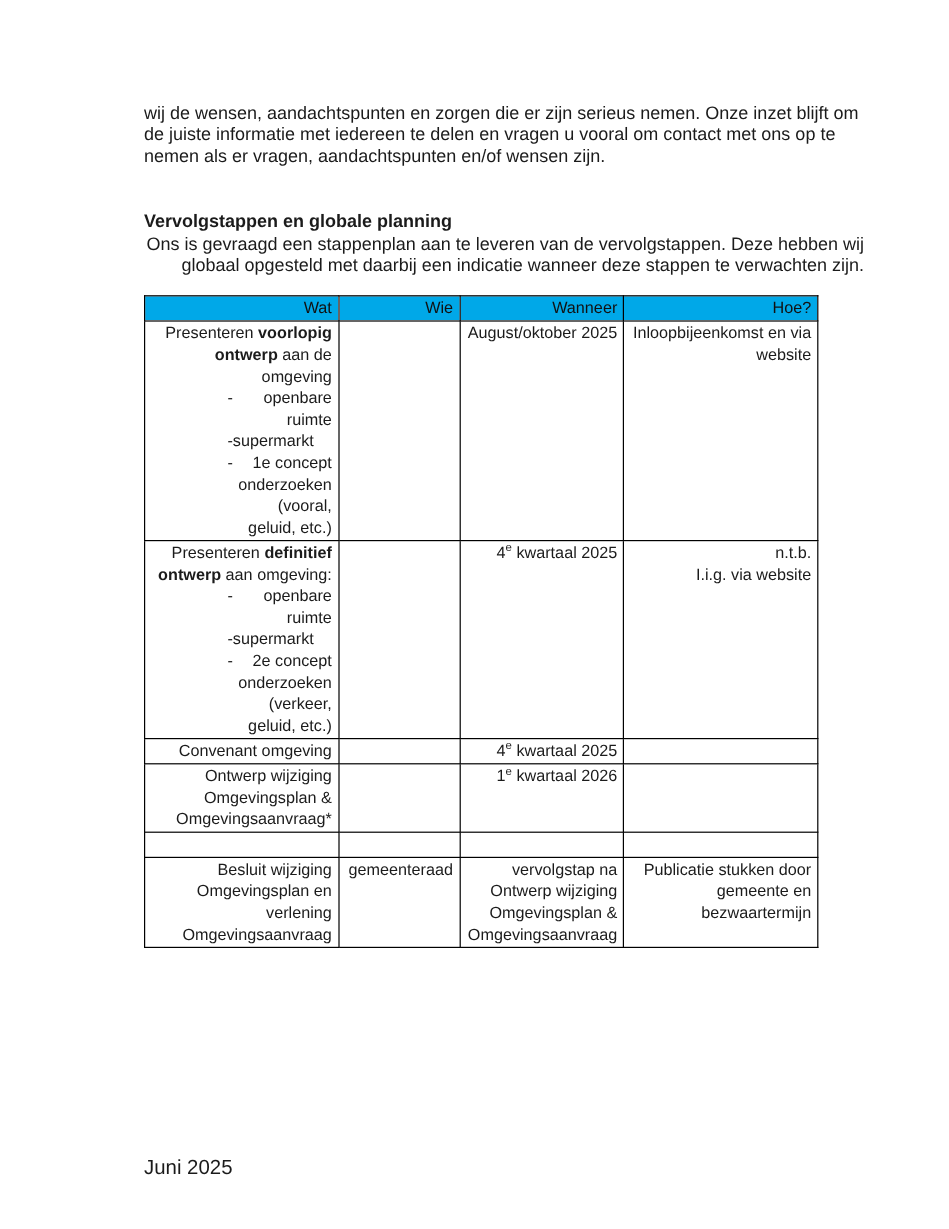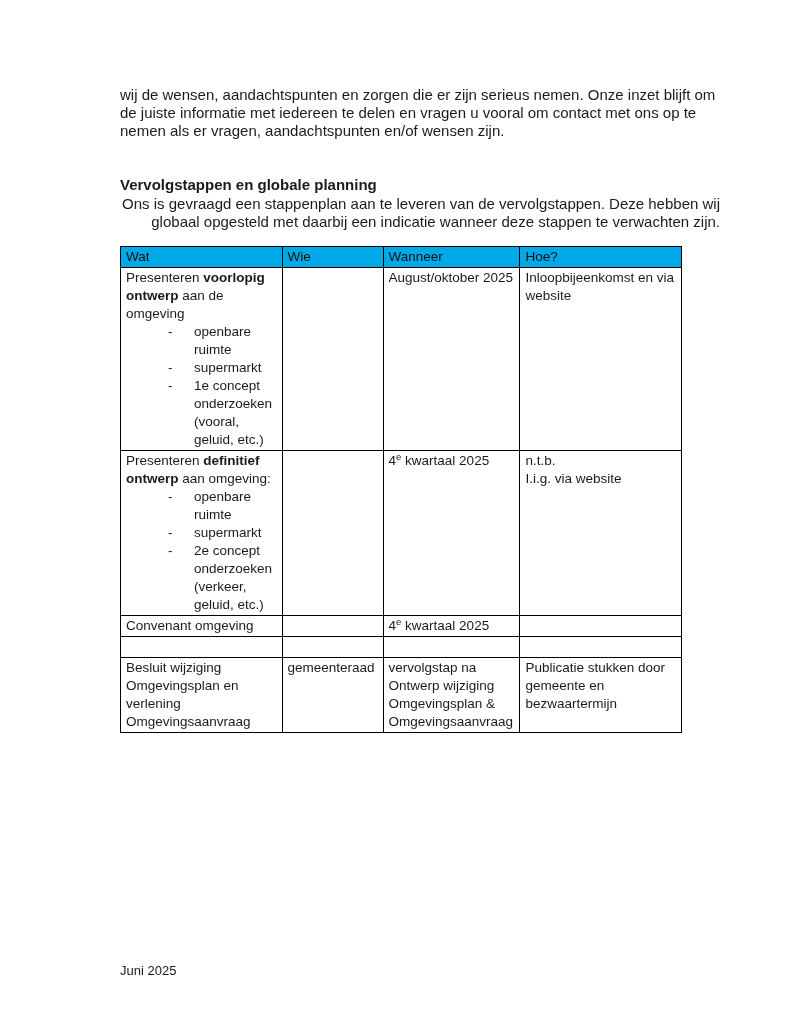--- a/index.html
+++ b/index.html
@@ -30,35 +30,35 @@
     border-collapse: collapse;
     table-layout: fixed;
     width: 562px;
     font-size: 13.5px;
     line-height: 18px;
   }
   #planning-table th, #planning-table td {
     border: 1px solid #000000;
     padding: 1px 5px;
     vertical-align: top;
-    text-align: left;
+    text-align: right;
     font-weight: normal;
     height: 18px;
     white-space: pre-line;
     overflow: hidden;
   }
   #planning-table th {
     background: var(--header-bg, #00a8e8);
     color: #111111;
   }
   .bullet { display: flex; padding-left: 42px; white-space: normal; }
   .bullet .dash { width: 26px; flex: none; }
   b { font-weight: bold; }
   sup { font-size: 9.5px; line-height: 0; }
-  #page-footer-date { position: absolute; top: 963px; left: 0; font-size: 13px; }
+  #page-footer-date { position: absolute; top: 963px; left: 0; font-size: 17px; }
 </style>
 </head>
 <body>
 
 <div class="content">
   <p class="para" id="intro-paragraph">wij de wensen, aandachtspunten en zorgen die er zijn serieus nemen. Onze inzet blijft om de juiste informatie met iedereen te delen en vragen u vooral om contact met ons op te nemen als er vragen, aandachtspunten en/of wensen zijn.</p>
   <p class="para" id="section-heading">Vervolgstappen en globale planning</p>
   <p class="para" id="section-paragraph">Ons is gevraagd een stappenplan aan te leveren van de vervolgstappen. Deze hebben wij globaal opgesteld met daarbij een indicatie wanneer deze stappen te verwachten zijn.</p>
 
   <table id="planning-table">
@@ -108,20 +108,26 @@
           <td>n.t.b.
 I.i.g. via website</td>
         </tr>
         <tr>
           <td><div style="white-space: normal;">Convenant omgeving</div></td>
           <td></td>
           <td><div style="white-space: normal;">4<sup>e</sup> kwartaal 2025</div></td>
           <td></td>
         </tr>
         <tr>
+          <td><div style="white-space: normal;">Ontwerp wijziging Omgevingsplan &amp; Omgevingsaanvraag*</div></td>
+          <td></td>
+          <td><div style="white-space: normal;">1<sup>e</sup> kwartaal 2026</div></td>
+          <td></td>
+        </tr>
+        <tr>
           <td></td>
           <td></td>
           <td></td>
           <td></td>
         </tr>
         <tr>
           <td><div style="white-space: normal;">Besluit wijziging Omgevingsplan en verlening Omgevingsaanvraag</div></td>
           <td>gemeenteraad</td>
           <td><div style="white-space: normal;">vervolgstap na Ontwerp wijziging Omgevingsplan &amp; Omgevingsaanvraag</div></td>
           <td>Publicatie stukken door gemeente en bezwaartermijn</td>

